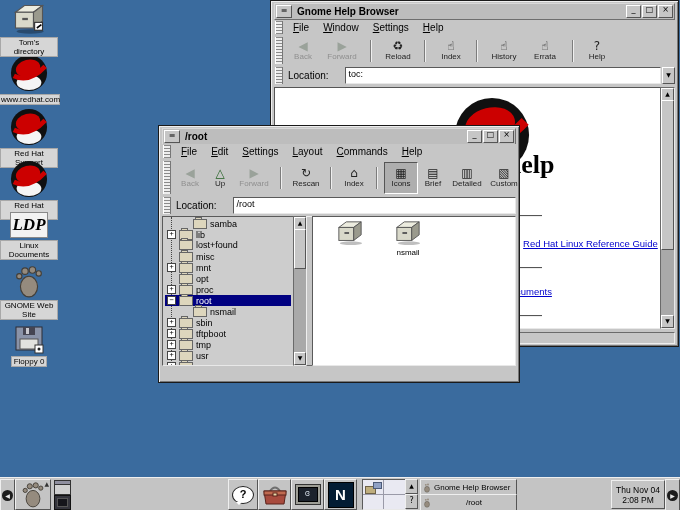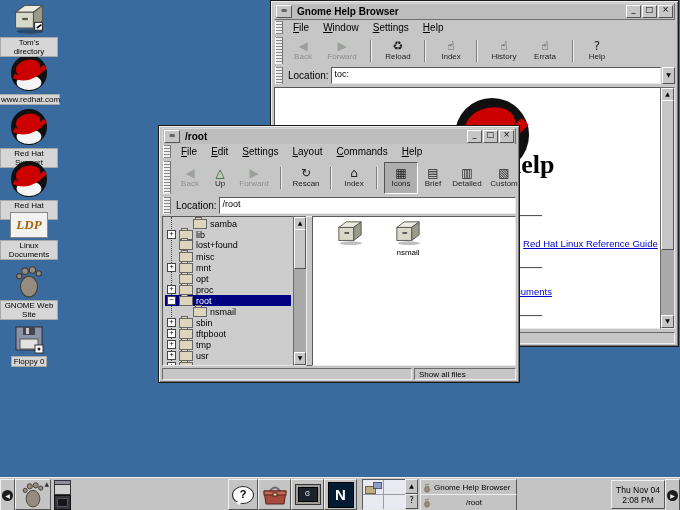--- a/index.html
+++ b/index.html
@@ -27,21 +27,21 @@
   .mitem{display:block;font-size:10px;padding:0 7px;white-space:nowrap;}
   .mitem::first-letter{text-decoration:underline;}
   .toolbtn{display:flex;flex-direction:column;align-items:center;justify-content:center;
            font-size:8px;color:#222;height:30px;flex:none;white-space:nowrap;}
   .toolbtn .g{font-size:12px;line-height:12px;}
   .dim{color:#8f8f8f;}
   .dim .g{color:#9aa29a;}
   .vsep{width:1px;height:22px;background:#7c7c7c;border-right:1px solid #efefef;margin:0 6px;flex:none;}
   .pressed{background:#aeaeae;border:1px solid;border-color:#555 #fff #fff #555;}
   .inset{background:#fff;border:1px solid;border-color:#5a5a5a #e8e8e8 #e8e8e8 #5a5a5a;}
-  .loclab{font-size:10px;margin:0 2px 0 2px;white-space:nowrap;}
+  .loclab{font-size:10px;margin:0 16px 0 2px;white-space:nowrap;}
   .locin{flex:1;height:13px;font-size:9px;padding:1px 3px;}
   .minibtn{width:11px;height:15px;background:#c6c6c6;border:1px solid;border-color:#fff #555 #555 #fff;
            font-size:6px;text-align:center;line-height:14px;margin-left:1px;flex:none;}
   .statusbar{position:absolute;left:3px;right:3px;bottom:2px;height:12px;}
   .statseg{position:absolute;top:0;bottom:0;border:1px solid;border-color:#6a6a6a #eee #eee #6a6a6a;
            font-size:8px;display:flex;align-items:center;padding:0 4px;}
 
   
   .trough{position:absolute;background:#a9a9a9;border:1px solid;border-color:#6a6a6a #e8e8e8 #e8e8e8 #6a6a6a;}
   .sbtn{position:absolute;left:0;right:0;height:11px;background:#c6c6c6;border:1px solid;
@@ -128,21 +128,21 @@
       <circle cx="20" cy="20" r="19" fill="#101010"></circle>
       <ellipse cx="20" cy="30" rx="13" ry="8" fill="#f5f5f5"></ellipse>
       <ellipse cx="19" cy="15" rx="13" ry="9" fill="#c00" transform="rotate(-14 19 15)"></ellipse>
       <path d="M4 23 Q 20 31 37 13" stroke="#c00" stroke-width="5" fill="none"></path>
     </svg>
     <div class="dlabel">Red Hat Errata</div>
   </div>
 
   <div class="dicon" style="left:0;top:212px;z-index:1">
     <div style="width:36px;height:24px;background:#f2f2f2;border:1px solid #888;display:flex;align-items:center;justify-content:center">
-      <span class="g" style="font-family:'Liberation Serif',serif;font-style:italic;font-weight:bold;font-size:13px;color:#a16207">LDP</span>
+      <span class="g" style="font-family:'Liberation Serif',serif;font-style:italic;font-weight:bold;font-size:17px;color:#000000">LDP</span>
     </div>
     <div class="dlabel">Linux Documents</div>
   </div>
 
   <div class="dicon" style="left:0;top:266px;z-index:1">
     <svg width="30" height="32" viewBox="0 0 24 28">
       <ellipse cx="12" cy="18" rx="7.5" ry="9" fill="#958b7e" stroke="#443f38"></ellipse>
       <circle cx="3.5" cy="9" r="2.3" fill="#958b7e" stroke="#443f38"></circle>
       <circle cx="8.5" cy="4.5" r="2.8" fill="#958b7e" stroke="#443f38"></circle>
       <circle cx="15" cy="3.5" r="2.8" fill="#958b7e" stroke="#443f38"></circle>
@@ -422,24 +422,20 @@
           <ellipse cx="17" cy="25" rx="12" ry="2" fill="rgba(0,0,0,.25)"></ellipse>
           <polygon points="4,8 12,2 28,2 20,8" fill="#ececdf" stroke="#555"></polygon>
           <rect x="4" y="8" width="16" height="14" fill="#d9d9ca" stroke="#555"></rect>
           <polygon points="20,8 28,2 28,16 20,22" fill="#9a9a8d" stroke="#555"></polygon>
           <rect x="10" y="13" width="5" height="2" fill="#555"></rect>
         </svg>
         <div class="abs" style="left:64px;top:31px;width:62px;text-align:center;font-size:8px">nsmail</div>
       </div>
     </div>
 
-    <div class="statusbar">
-      <div class="statseg" style="left:0;right:104px"></div>
-      <div class="statseg" style="right:0;width:92px">Show all files</div>
-    </div>
   </div>
 
   <div id="panel">
     <div class="hidebtn pbtn" style="left:0">
       <div class="disc g">◀</div>
     </div>
 
     <div class="pbtn abs" style="left:15px;top:1px;width:34px;height:29px;display:flex;align-items:center;justify-content:center">
       <svg width="22" height="26" viewBox="0 0 24 28">
         <ellipse cx="12" cy="18" rx="7.5" ry="9" fill="#958b7e" stroke="#443f38"></ellipse>

